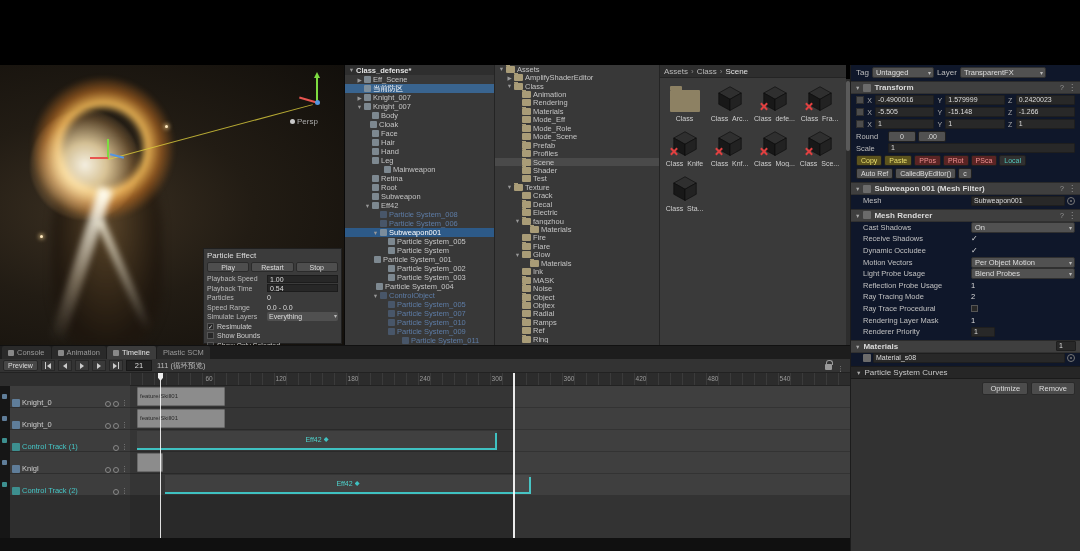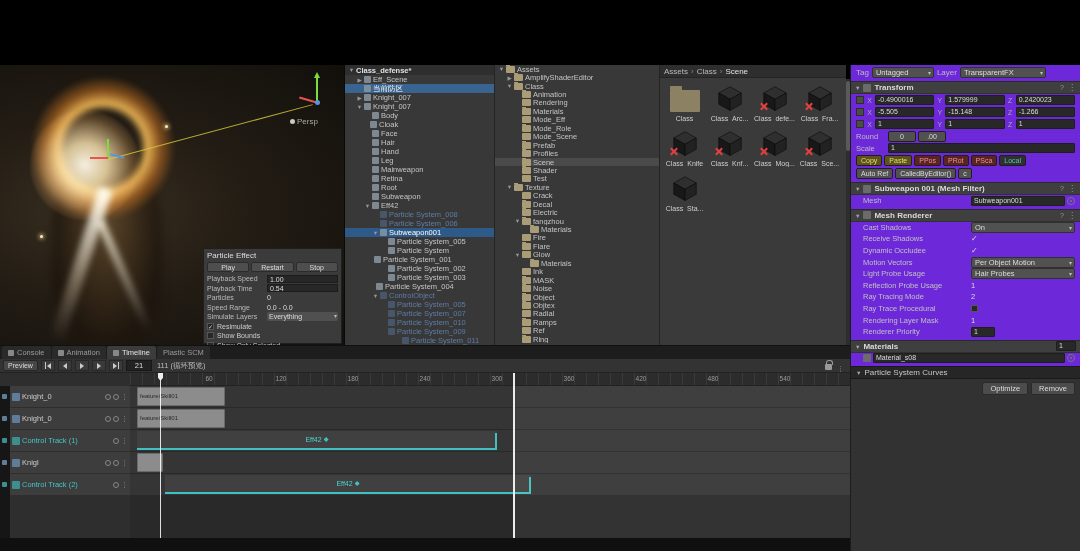--- a/index.html
+++ b/index.html
@@ -73,21 +73,21 @@
 .glabel{font-size:7px;color:#cfcfcf;max-width:44px;overflow:hidden;white-space:nowrap;text-align:center}
 .redx{position:absolute;left:1px;bottom:4px;width:9px;height:9px;z-index:2}
 .redx::before,.redx::after{content:"";position:absolute;left:4px;top:0;width:2px;height:9px;background:#e04040}
 .redx::before{transform:rotate(45deg)}
 .redx::after{transform:rotate(-45deg)}
 #gsb{left:846px;top:79px;width:4px;height:266px;background:#2d2d2d}
 #gsb::before{content:"";position:absolute;left:0;top:2px;width:4px;height:70px;background:#5a5a5a;border-radius:2px}
 
 
 #insp{left:850px;top:65px;width:230px;height:486px;background:#323232;border-left:1px solid #1c1c1c;font-size:8px;overflow:hidden}
-.insp-main{background:#6d28d9}
+.insp-main{background:#0f172a}
 .irow{display:flex;align-items:center;padding:0 5px;height:14px;gap:3px}
 .ilab{color:#bdbdbd;flex:none}
 .sel-box{background:#515151;border:1px solid #303030;border-radius:2px;height:11px;line-height:9px;padding:0 10px 0 3px;position:relative;color:#ddd;white-space:nowrap;overflow:hidden;font-size:7.5px}
 .sel-box::after{content:"▾";position:absolute;right:2px;top:1px;font-size:6px;color:#bbb}
 .w60{width:62px}.w80{width:86px}
 .sechead{height:13px;background:#3f3f3f;border-top:1px solid #2a2a2a;border-bottom:1px solid #313131;display:flex;align-items:center;gap:3px;padding:0 4px;color:#dadada;font-weight:bold;font-size:8px;margin-top:2px}
 .fold::before{content:"▼";font-size:5.5px;color:#aaa}
 .cicon{width:8px;height:8px;background:#6b6b6b;border-radius:1px;flex:none}
 .hmenu{margin-left:auto;display:flex;gap:4px;color:#999;font-weight:normal}
 .qicon::before{content:"?";font-size:7px}
@@ -128,21 +128,21 @@
 .tri-l{width:0;height:0;border-top:3px solid transparent;border-bottom:3px solid transparent;border-right:4px solid #ccc}
 .vb{width:1.5px;height:7px;background:#ccc}
 .fnum{width:26px;height:11px;background:#222;border:1px solid #181818;color:#ddd;font-size:7.5px;line-height:9px;text-align:center}
 .tinfo{font-size:7.5px;color:#bbb;margin-left:2px;white-space:nowrap}
 .tright{margin-left:auto;display:flex;gap:5px;align-items:center;color:#999;padding-right:3px}
 .lock{width:7px;height:6px;background:#999;border-radius:1px;position:relative;margin-top:3px}
 .lock::before{content:"";position:absolute;top:-4px;left:1px;width:5px;height:4px;border:1px solid #999;border-bottom:none;border-radius:3px 3px 0 0}
 .tstrip{position:absolute;left:0;top:40px;width:10px;height:152px;background:#161616}
 .tsm{position:absolute;left:2px;width:5px;height:5px;border-radius:1px}
 .theadcol{position:absolute;left:10px;top:40px;width:120px;height:152px}
-.thr{height:21px;margin-bottom:1px;background:#3d3d3d;display:flex;align-items:center;gap:2px;padding:0 2px;font-size:7.5px}
+.thr{height:21px;margin-bottom:1px;background:#3d3d3d;display:flex;align-items:flex-end;gap:2px;padding:0 2px;font-size:7.5px}
 .thr .tname{flex:1;overflow:hidden;white-space:nowrap;color:#ccc}
 .thr.ctl .tname{color:#45c5c5}
 .tico2{width:8px;height:8px;background:#5f7d99;border-radius:1px;flex:none}
 .thr.ctl .tico2{background:#3d8f8f}
 .mico{width:6px;height:6px;border:1px solid #888;border-radius:50%;flex:none}
 .kdots::before{content:"⋮";color:#999;font-size:7px}
 .truler{position:absolute;left:130px;top:27px;width:720px;height:13px;background:#2c2c2c;border-bottom:1px solid #222;overflow:hidden;background-image:repeating-linear-gradient(90deg,rgba(255,255,255,.07) 0 1px,transparent 1px 12px)}
 .rlbl{position:absolute;top:2px;font-size:6.5px;color:#9a9a9a;transform:translateX(-50%)}
 .tcontent{position:absolute;left:130px;top:40px;width:720px;height:152px;background:#292929;overflow:hidden}
 .trow{height:21px;margin-bottom:1px;background:#353535;position:relative}
@@ -275,21 +275,21 @@
   <div class="hrow" style="padding-left:18px">
       <span class="arw"></span>
       <span class="hico"></span>
       <span>Hand</span>
     </div>
   <div class="hrow" style="padding-left:18px">
       <span class="arw"></span>
       <span class="hico"></span>
       <span>Leg</span>
     </div>
-  <div class="hrow" style="padding-left:18px">
+  <div class="hrow" style="padding-left:30px">
       <span class="arw"></span>
       <span class="hico"></span>
       <span>Mainweapon</span>
     </div>
   <div class="hrow" style="padding-left:18px">
       <span class="arw"></span>
       <span class="hico"></span>
       <span>Retina</span>
     </div>
   <div class="hrow" style="padding-left:18px">
@@ -771,21 +771,21 @@
       </div>
     <div class="mrrow">
         <span class="mrl">Motion Vectors</span>
         <span class="mrv">
           <span class="sel-box">Per Object Motion</span>
         </span>
       </div>
     <div class="mrrow">
         <span class="mrl">Light Probe Usage</span>
         <span class="mrv">
-          <span class="sel-box">Hair Probes</span>
+          <span class="sel-box">Blend Probes</span>
         </span>
       </div>
     <div class="mrrow">
         <span class="mrl">Reflection Probe Usage</span>
         <span class="mrv">
           <span class="txtv">1</span>
         </span>
       </div>
     <div class="mrrow">
         <span class="mrl">Ray Tracing Mode</span>

